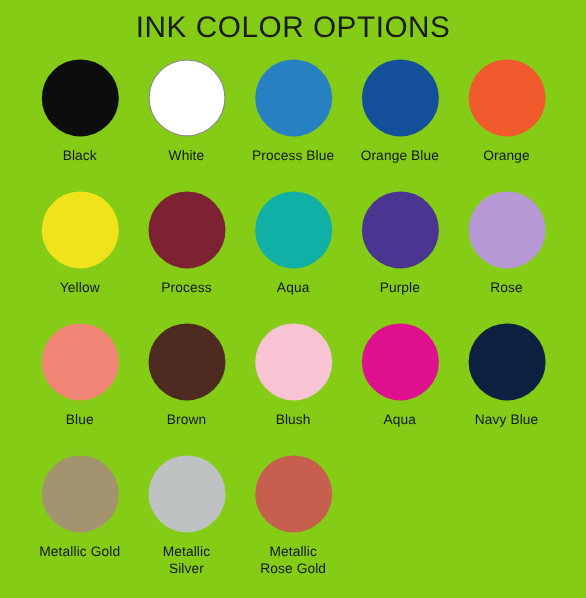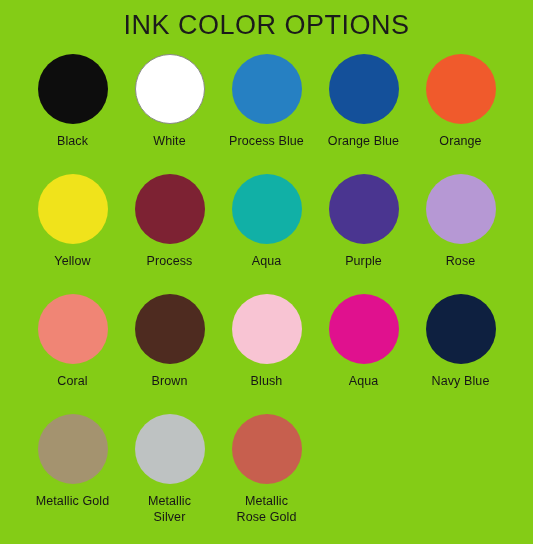--- a/index.html
+++ b/index.html
@@ -110,21 +110,21 @@
       <div class="swatch-cell">
         <span class="swatch-dot" style="background: rgb(74, 53, 144);"></span>
         <span class="swatch-label">Purple</span>
       </div>
       <div class="swatch-cell">
         <span class="swatch-dot" style="background: rgb(182, 152, 212);"></span>
         <span class="swatch-label">Rose</span>
       </div>
       <div class="swatch-cell">
         <span class="swatch-dot" style="background: rgb(240, 133, 117);"></span>
-        <span class="swatch-label">Coral</span>
+        <span class="swatch-label">Blue</span>
       </div>
       <div class="swatch-cell">
         <span class="swatch-dot" style="background: rgb(78, 43, 32);"></span>
         <span class="swatch-label">Brown</span>
       </div>
       <div class="swatch-cell">
         <span class="swatch-dot" style="background: rgb(248, 196, 211);"></span>
         <span class="swatch-label">Blush</span>
       </div>
       <div class="swatch-cell">

